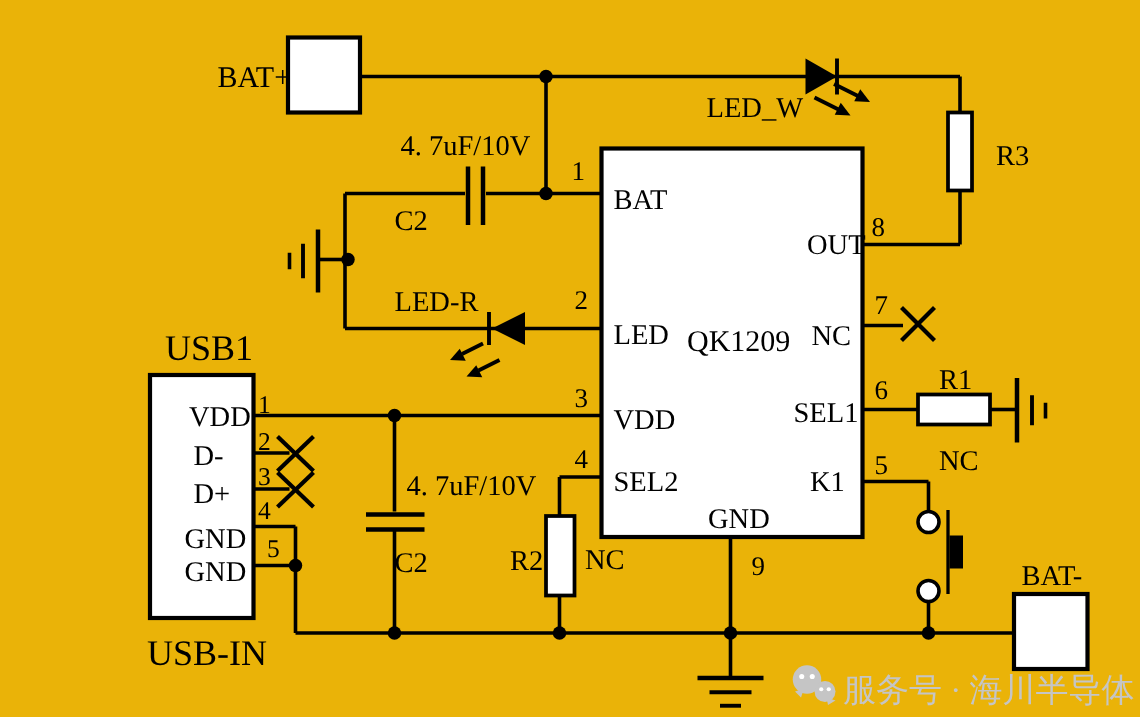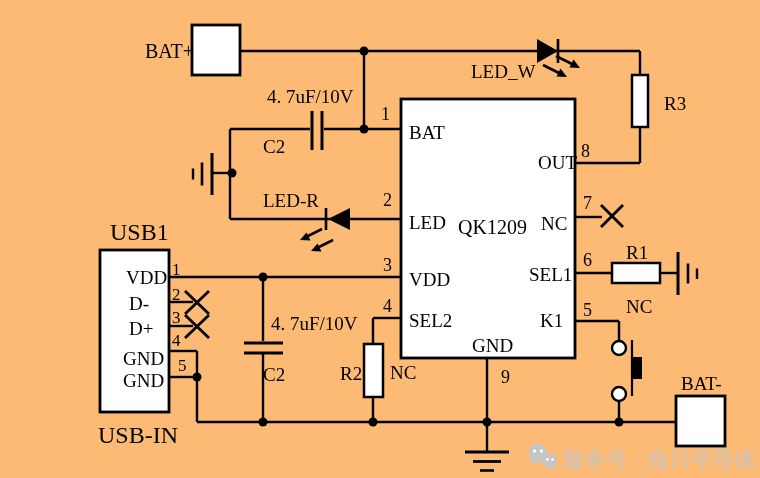--- a/index.html
+++ b/index.html
@@ -1,19 +1,19 @@
 <!DOCTYPE html>
 <html><head>
 <meta charset="utf-8">
 <style>
   html,body{margin:0;padding:0;background:#ffffff;}
   #canvas{
     position:relative;
     width:760px;height:478px;
-    background:#fdba74;
+    background:#eab308;
     font-family:"Liberation Serif","DejaVu Serif",serif;
     overflow:hidden;
   }
   svg text{
     font-family:"Liberation Serif","DejaVu Serif",serif;
     fill:#000;
   }
   .t19{font-size:19px;}
   .t18{font-size:18px;}
   .t17{font-size:17px;}

